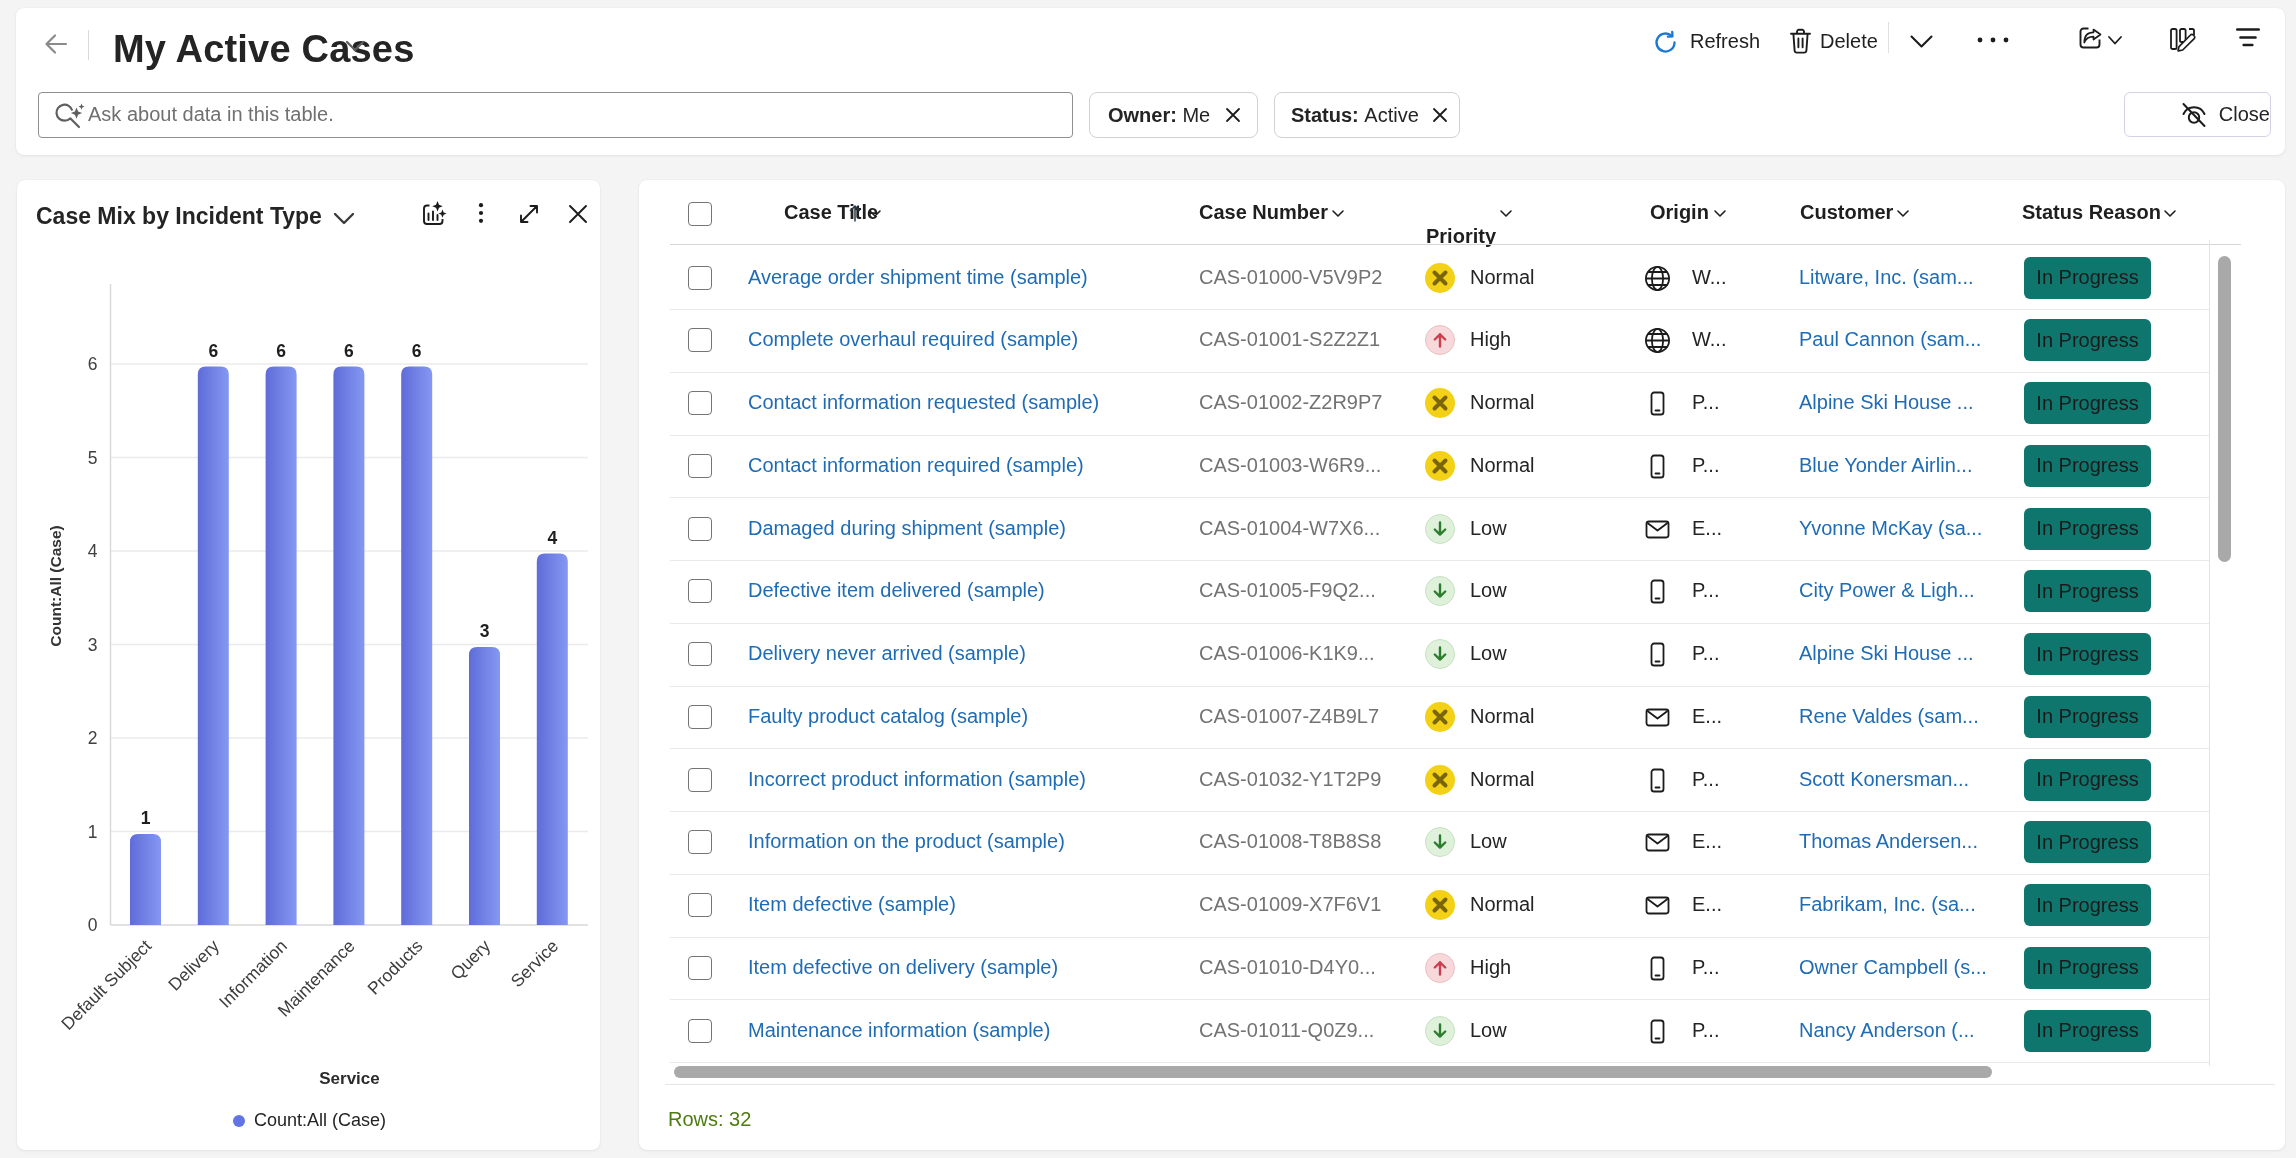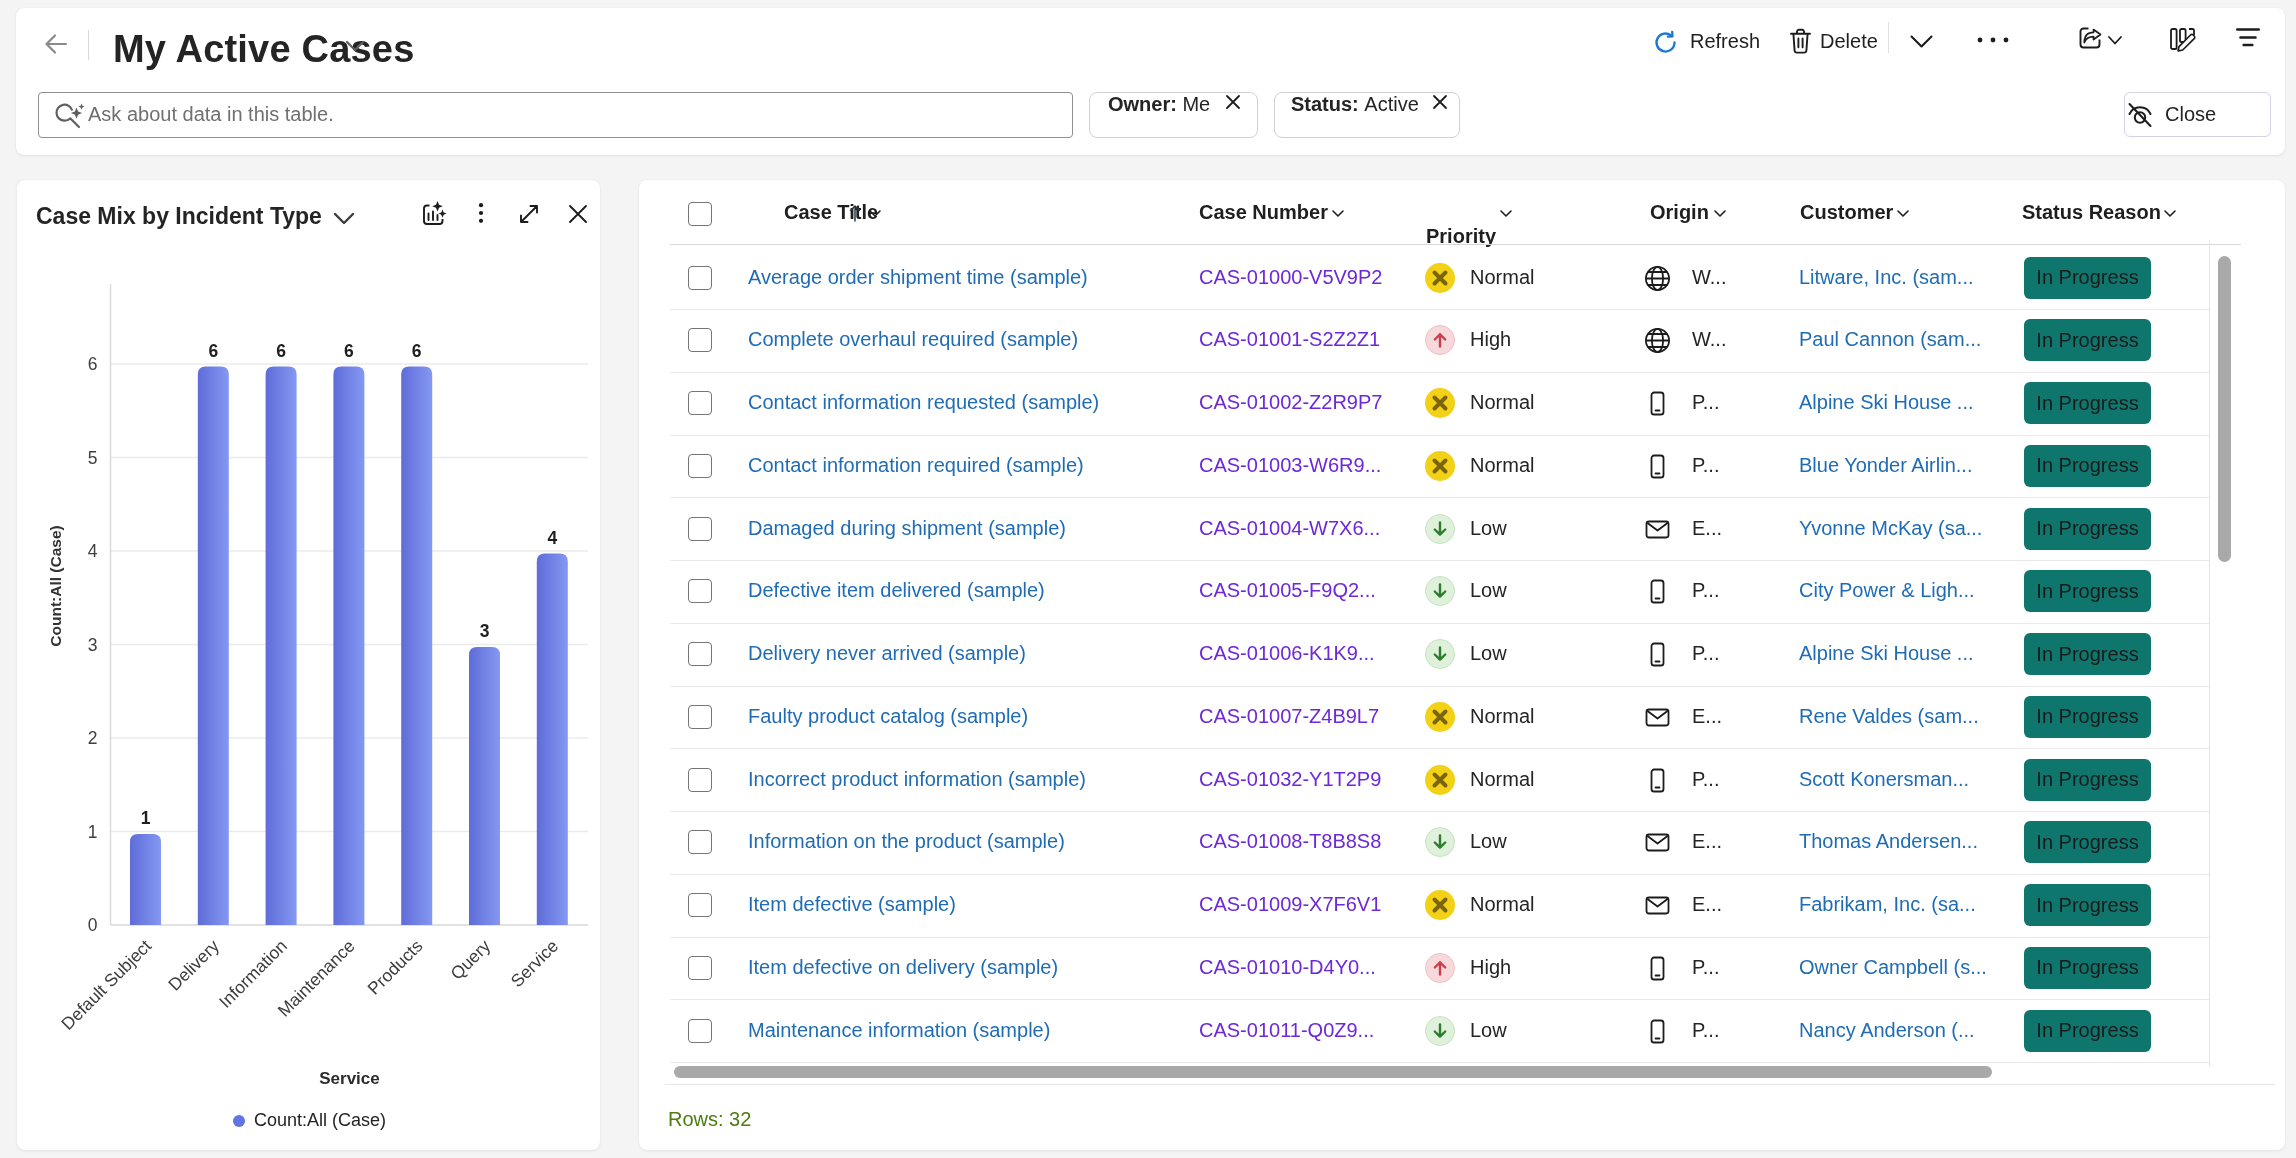--- a/index.html
+++ b/index.html
@@ -12,37 +12,37 @@
 svg { display:block; }
 
 
 #back { left:26px; top:22px; }
 #tdiv1 { left:72px; top:22px; width:1px; height:30px; background:#d9d9d9; }
 #vtitle { left:97px; top:20px; font-size:38px; font-weight:bold; letter-spacing:0.2px; }
 #vchev { left:328px; top:31px; }
 .tbtn { position:absolute; top:22px; font-size:20px; color:#1f1f1f; }
 #searchbox { left:22px; top:84px; width:1035px; height:46px; border:1px solid #8f8f8f; border-radius:4px; }
 #searchph { left:72px; top:95px; font-size:20px; color:#707070; }
-.pillbtn { position:absolute; top:84px; height:46px; border:1px solid #d1d1d1; border-radius:8px; background:#fff; font-size:20px; display:flex; align-items:flex-start; }
-#closebtn { left:2108px; top:84px; width:147px; height:45px; border:1px solid #d5d2e8; border-radius:6px; background:#fff; font-size:20px; display:flex; align-items:center; justify-content:flex-start; gap:10px; position:absolute; }
+.pillbtn { position:absolute; top:84px; height:46px; border:1px solid #d1d1d1; border-radius:8px; background:#fff; font-size:20px; display:flex; align-items:center; }
+#closebtn { left:2108px; top:84px; width:147px; height:45px; border:1px solid #d5d2e8; border-radius:6px; background:#fff; font-size:20px; display:flex; align-items:center; justify-content:flex-end; gap:10px; position:absolute; }
 
 
 #ctitle { left:19px; top:23px; font-size:23px; font-weight:bold; }
 #cchev { left:315px; top:31px; }
 
 
 .th { position:absolute; top:21px; font-size:20px; font-weight:bold; color:#1f1f1f; }
 .hdrline { position:absolute; left:31px; top:64px; width:1571px; height:1px; background:#d6d6d6; }
 .trow { position:absolute; left:0; width:1646px; height:63px; }
 .trow .cb { left:49px; }
 .cb { position:absolute; top:50%; margin-top:-12px; width:24px; height:24px; border:1.6px solid #757575; border-radius:4px; background:#fff; }
 .hcb { position:absolute; left:49px; top:22px; width:24px; height:24px; border:1.6px solid #757575; border-radius:4px; background:#fff; }
 .trow span { position:absolute; top:50%; }
 .c-title { left:109px; font-size:20px; margin-top:-12px; }
-.c-num { left:560px; font-size:20px; margin-top:-12px; color:#6d28d9; }
+.c-num { left:560px; font-size:20px; margin-top:-12px; color:#737373; }
 .c-pri-ic { left:786px; margin-top:-15px; }
 .c-pri-tx { left:831px; font-size:20px; margin-top:-12px; }
 .c-ori-ic { left:1005px; margin-top:-13px; }
 .c-ori-tx { left:1053px; font-size:20px; margin-top:-12px; }
 .c-cust { left:1160px; font-size:20px; margin-top:-12px; }
 .pill { left:1385px; width:127px; height:42px; margin-top:-21px; background:#0f766e; border-radius:6px; font-size:20px; color:#1b1b1b; display:flex; align-items:center; justify-content:center; }
 .rowline { position:absolute; left:31px; width:1540px; height:1px; background:#e9e9e9; }
 #vscroll { position:absolute; left:1579px; top:76px; width:13px; height:306px; border-radius:7px; background:#a9a9a9; }
 #hscroll { position:absolute; left:35px; top:886px; width:1318px; height:12px; border-radius:6px; background:#a9a9a9; }
 #rowsinfo { position:absolute; left:29px; top:928px; font-size:20px; color:#4d7c0f; }

